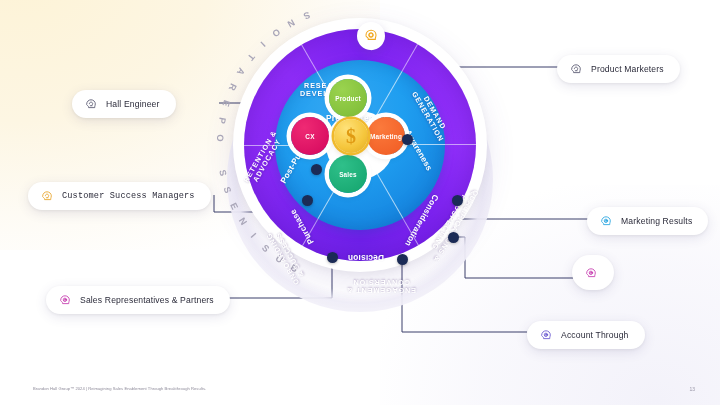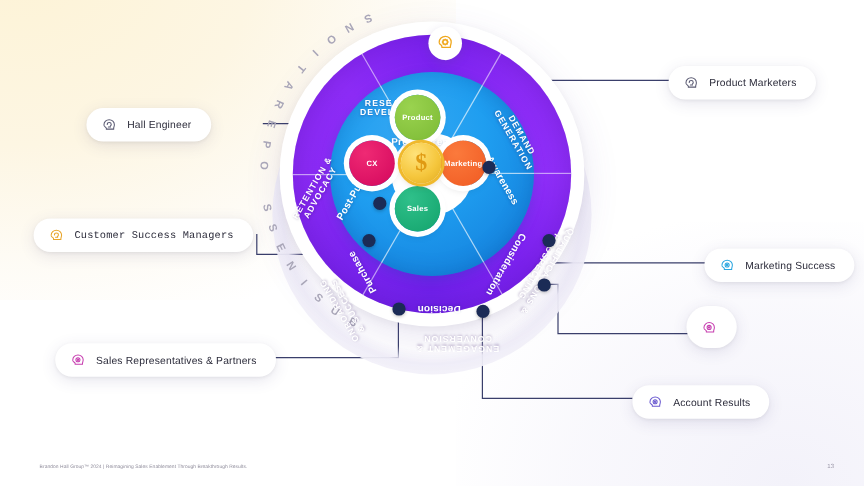--- a/index.html
+++ b/index.html
@@ -347,34 +347,34 @@
   </svg>
   <span class="txt">Product Marketers</span>
 </div>
 
 <div class="pill" style="left:587px;top:207px;">
   <svg class="ico" viewBox="0 0 24 24" fill="none" stroke="#2aa6e0" stroke-width="1.5" stroke-linecap="round" stroke-linejoin="round">
     <path d="M4.5 12.2c0-4.2 3.4-7.4 7.5-7.4s7.4 3.1 7.4 7c0 2.2-1 3.8-1 5.1v1.3H7.9v-1.4c0-1-2.3-1.9-3.1-3.3"></path>
     <circle cx="11.9" cy="11.7" r="2.9"></circle>
     <circle cx="11.9" cy="11.7" r="1"></circle>
   </svg>
-  <span class="txt">Marketing Success</span>
+  <span class="txt">Marketing Results</span>
 </div>
 
 <div class="pill" style="left:572px;top:255px;align-items:flex-start;padding-top:10px;padding-bottom:10px;">
   <svg class="ico" viewBox="0 0 24 24" fill="none" stroke="#c73fb0" stroke-width="1.5" stroke-linecap="round" stroke-linejoin="round" style="margin-top:1px;">
     <path d="M4.5 12.2c0-4.2 3.4-7.4 7.5-7.4s7.4 3.1 7.4 7c0 2.2-1 3.8-1 5.1v1.3H7.9v-1.4c0-1-2.3-1.9-3.1-3.3"></path>
     <circle cx="11.9" cy="11.7" r="2.9"></circle>
     <circle cx="11.9" cy="11.7" r="1"></circle>
   </svg>
 </div>
 
 <div class="pill" style="left:527px;top:321px;">
   <svg class="ico" viewBox="0 0 24 24" fill="none" stroke="#6b5ad0" stroke-width="1.5" stroke-linecap="round" stroke-linejoin="round">
     <path d="M4.5 12.2c0-4.2 3.4-7.4 7.5-7.4s7.4 3.1 7.4 7c0 2.2-1 3.8-1 5.1v1.3H7.9v-1.4c0-1-2.3-1.9-3.1-3.3"></path>
     <circle cx="11.9" cy="11.7" r="2.9"></circle>
     <circle cx="11.9" cy="11.7" r="1"></circle>
   </svg>
-  <span class="txt">Account Results</span>
+  <span class="txt">Account Through</span>
 </div>
 
 <div class="footer">Brandon Hall Group™ 2024 | Reimagining Sales Enablement Through Breakthrough Results.</div>
 <div class="pageno">13</div>
 
 </body></html>

